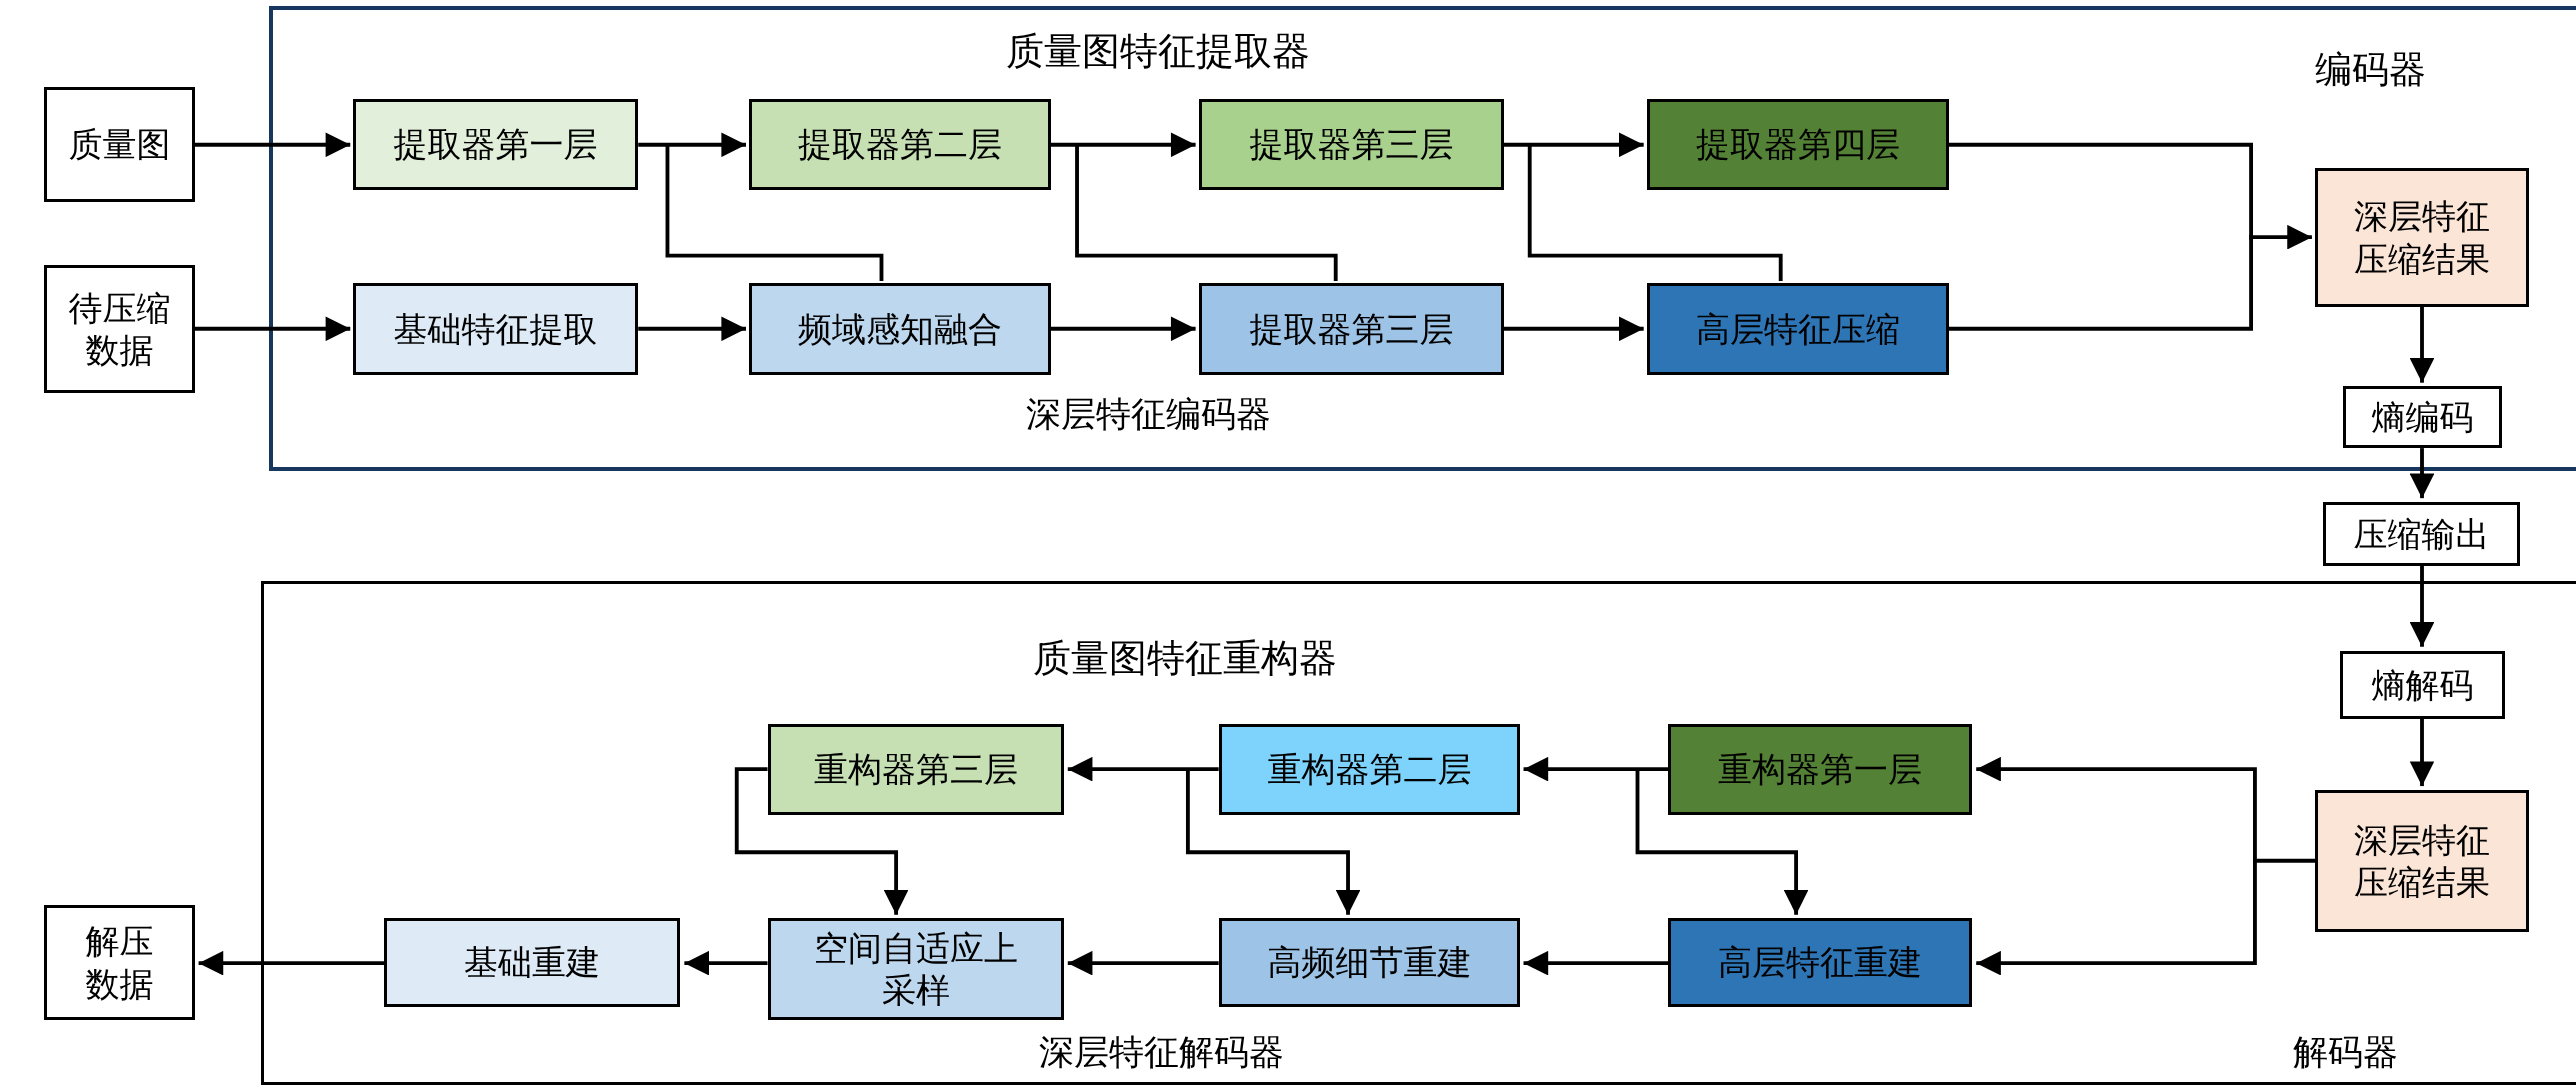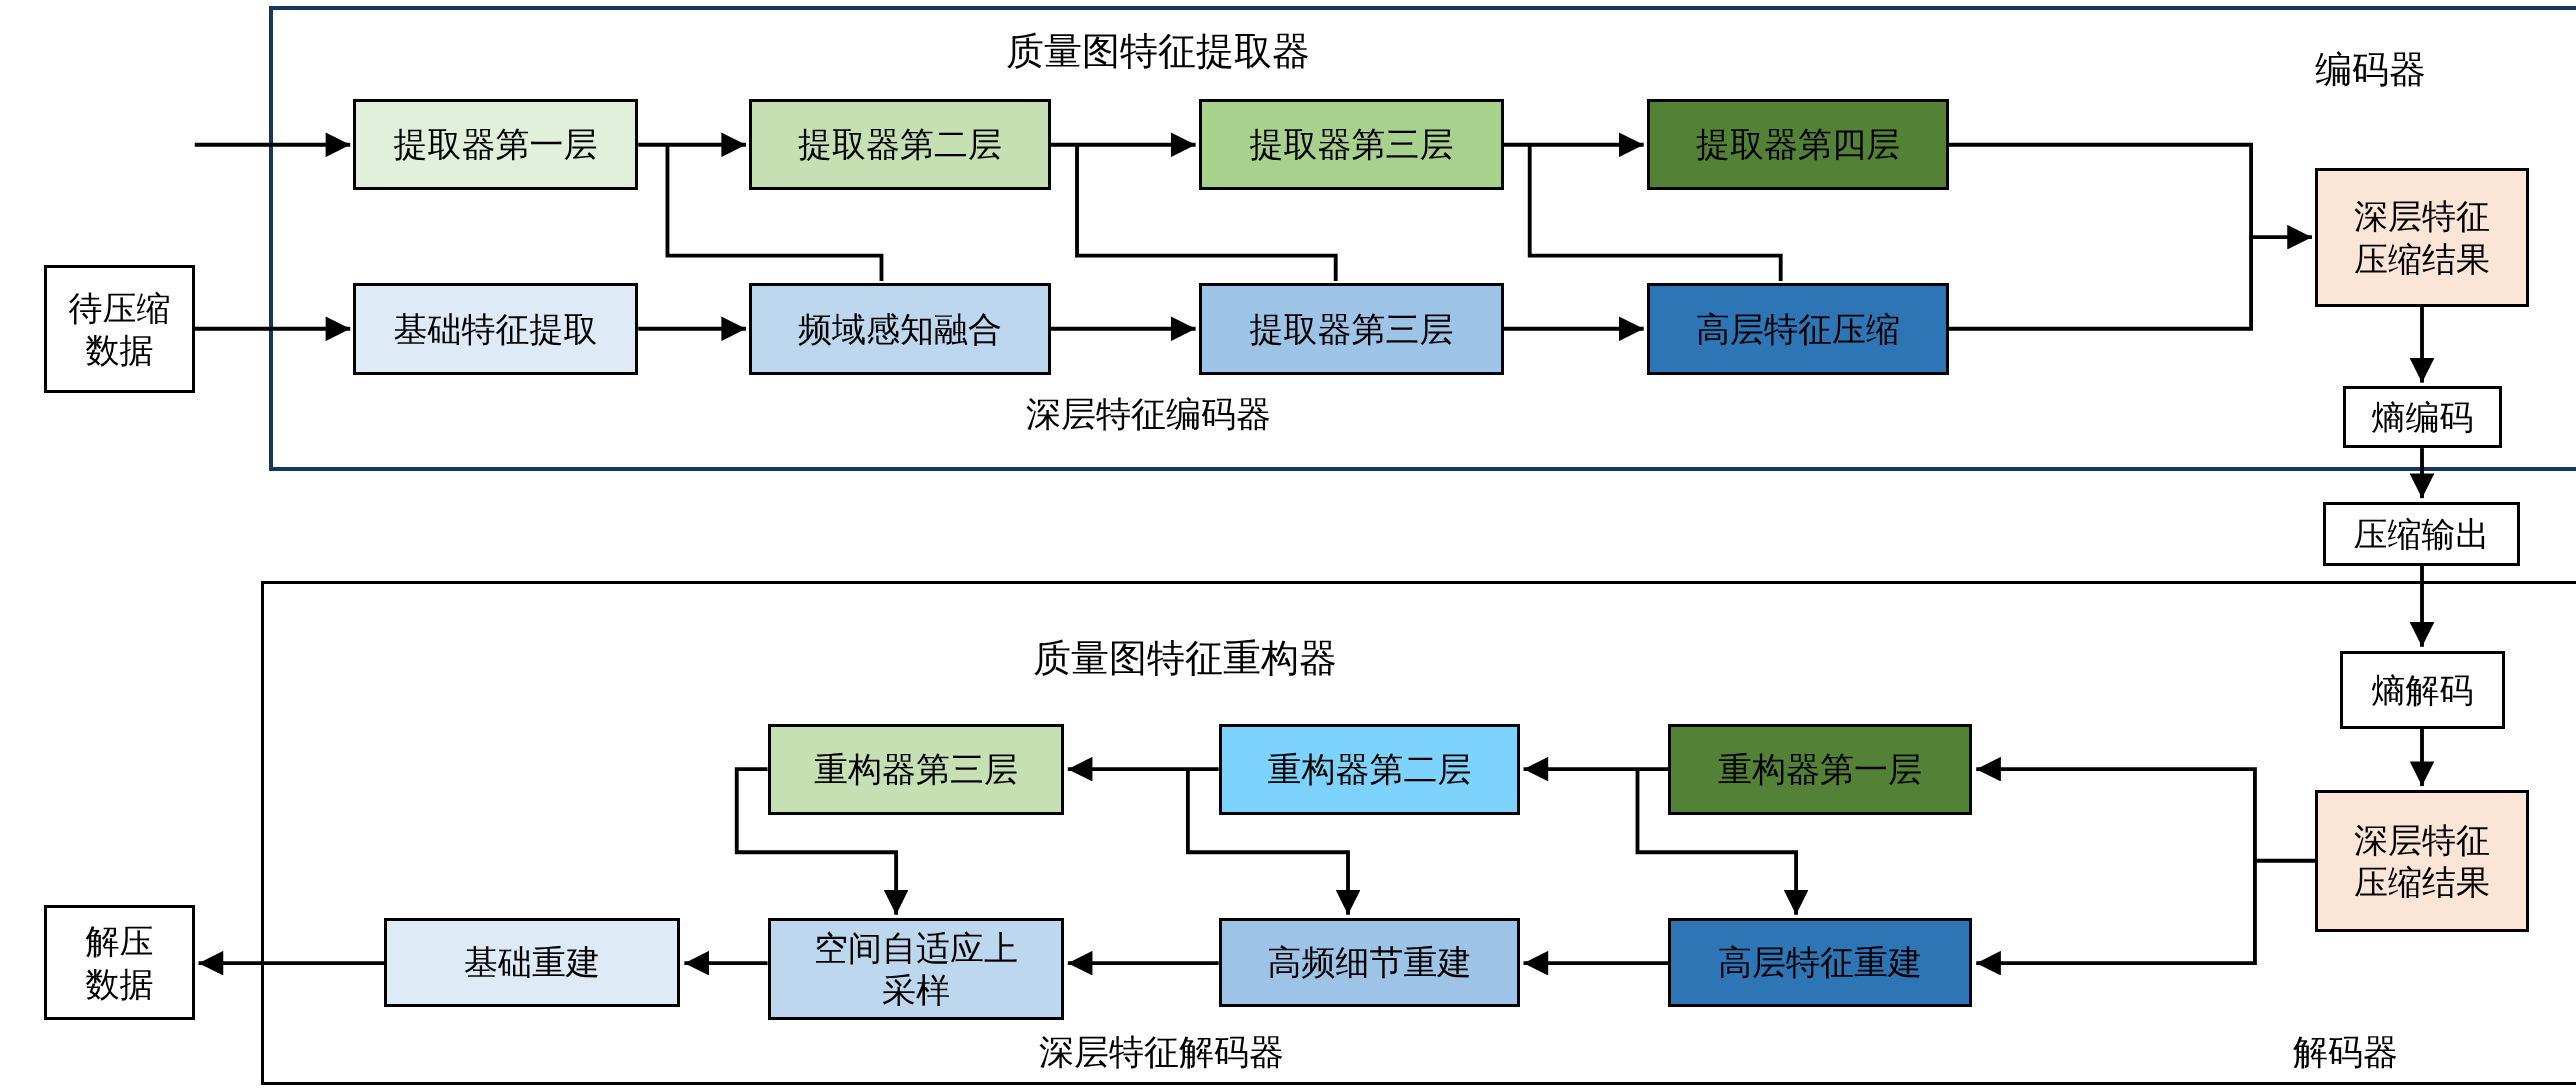--- a/index.html
+++ b/index.html
@@ -74,38 +74,39 @@
     <path d="M2088 999 V1107 H2294 V1188" marker-end="url(#ah)"></path>
   </svg>
 
   <div class="lbl title" style="left:801px;top:26px;width:654px;">质量图特征提取器</div>
   <div class="lbl" style="left:2225px;top:45px;width:231px;">编码器</div>
   <div class="lbl" style="left:849px;top:391px;width:539px;font-size:35px;">深层特征编码器</div>
   <div class="lbl title" style="left:828px;top:633px;width:654px;">质量图特征重构器</div>
   <div class="lbl" style="left:862px;top:1029px;width:539px;font-size:35px;">深层特征解码器</div>
   <div class="lbl" style="left:2200px;top:1029px;width:231px;font-size:35px;">解码器</div>
 
+  <div class="box white-box" style="left:14px;top:87px;width:151px;height:115px;">质量图</div>
   <div class="box white-box" style="left:14px;top:265px;width:151px;height:128px;">待压缩
 数据</div>
 
   <div class="box" style="left: 323px; top: 99px; width: 285px; height: 91px; background-color: rgb(226, 239, 218);">提取器第一层</div>
   <div class="box" style="left: 719px; top: 99px; width: 302px; height: 91px; background-color: rgb(198, 224, 180);">提取器第二层</div>
   <div class="box" style="left: 1169px; top: 99px; width: 305px; height: 91px; background-color: rgb(169, 209, 142);">提取器第三层</div>
   <div class="box" style="left: 1617px; top: 99px; width: 302px; height: 91px; background-color: rgb(83, 129, 53); text-align: center;">提取器第四层</div>
 
   <div class="box" style="left: 323px; top: 283px; width: 285px; height: 92px; background-color: rgb(222, 235, 247);">基础特征提取</div>
   <div class="box" style="left: 719px; top: 283px; width: 302px; height: 92px; background-color: rgb(189, 215, 238);">频域感知融合</div>
   <div class="box" style="left: 1169px; top: 283px; width: 305px; height: 92px; background-color: rgb(157, 195, 230);">提取器第三层</div>
   <div class="box" style="left: 1617px; top: 283px; width: 302px; height: 92px; background-color: rgb(46, 117, 182);">高层特征压缩</div>
 
   <div class="box" style="left: 2285px; top: 168px; width: 214px; height: 139px; background-color: rgb(251, 229, 214);">深层特征
 压缩结果</div>
   <div class="box white-box" style="left:2313px;top:386px;width:159px;height:62px;">熵编码</div>
   <div class="box white-box" style="left:2293px;top:502px;width:197px;height:64px;">压缩输出</div>
-  <div class="box white-box" style="left:2310px;top:651px;width:165px;height:78px;">熵解码</div>
+  <div class="box white-box" style="left:2310px;top:651px;width:165px;height:68px;">熵解码</div>
   <div class="box" style="left: 2285px; top: 790px; width: 214px; height: 142px; background-color: rgb(251, 229, 214);">深层特征
 压缩结果</div>
 
   <div class="box" style="left: 1638px; top: 724px; width: 304px; height: 91px; background-color: rgb(83, 129, 53);">重构器第一层</div>
   <div class="box" style="left: 1189px; top: 724px; width: 301px; height: 91px; background-color: #7dd3fc;">重构器第二层</div>
   <div class="box" style="left: 738px; top: 724px; width: 296px; height: 91px; background-color: rgb(198, 224, 180);">重构器第三层</div>
 
   <div class="box" style="left: 1638px; top: 918px; width: 304px; height: 89px; background-color: rgb(46, 117, 182);">高层特征重建</div>
   <div class="box" style="left: 1189px; top: 918px; width: 301px; height: 89px; background-color: rgb(157, 195, 230);">高频细节重建</div>
   <div class="box" style="left: 738px; top: 918px; width: 296px; height: 102px; background-color: rgb(189, 215, 238);">空间自适应上

